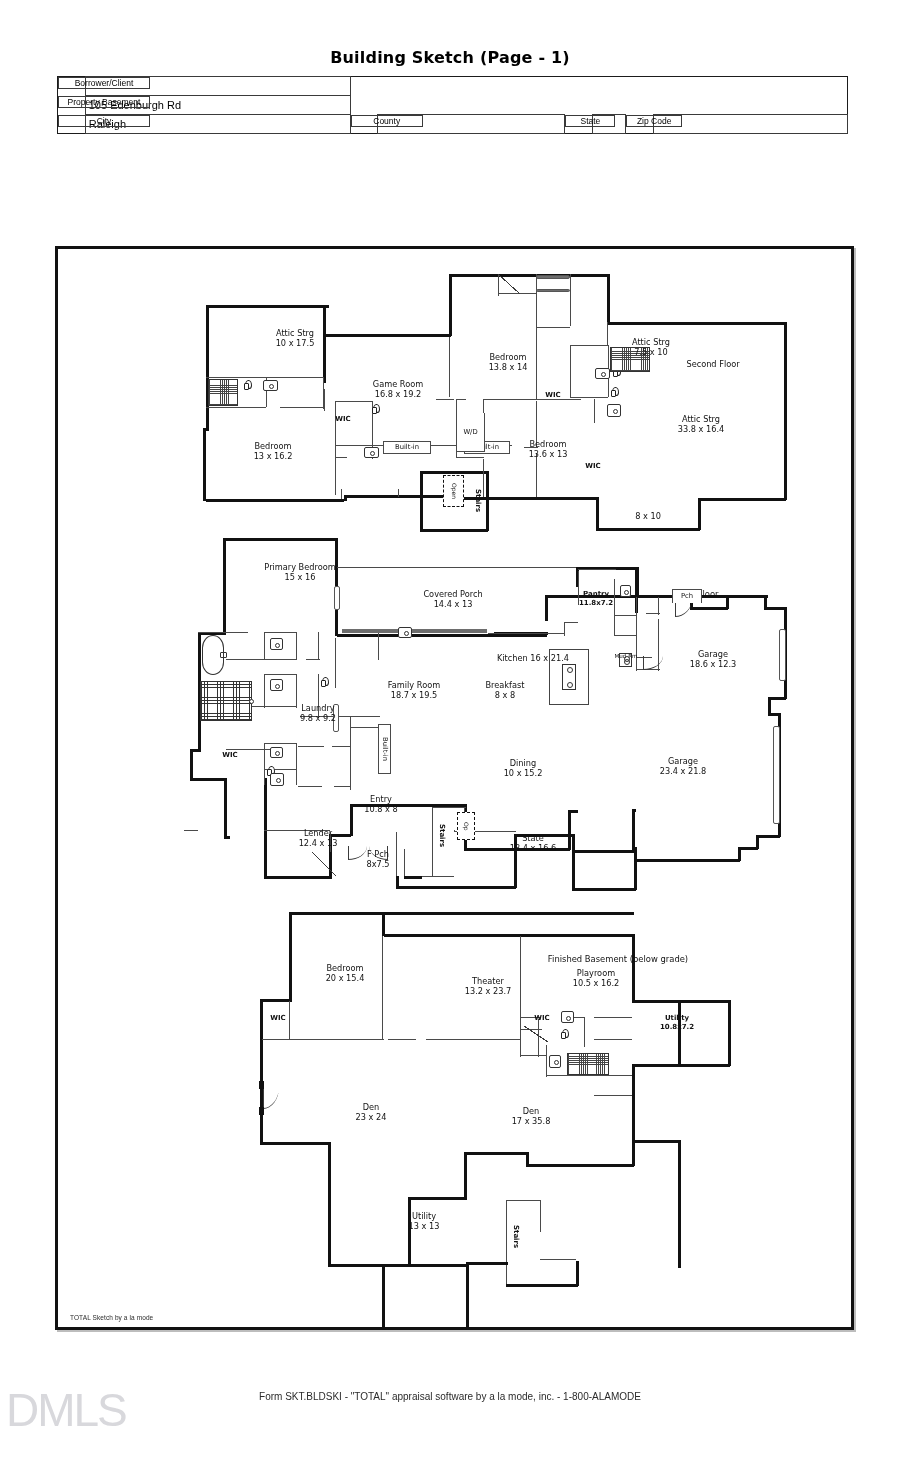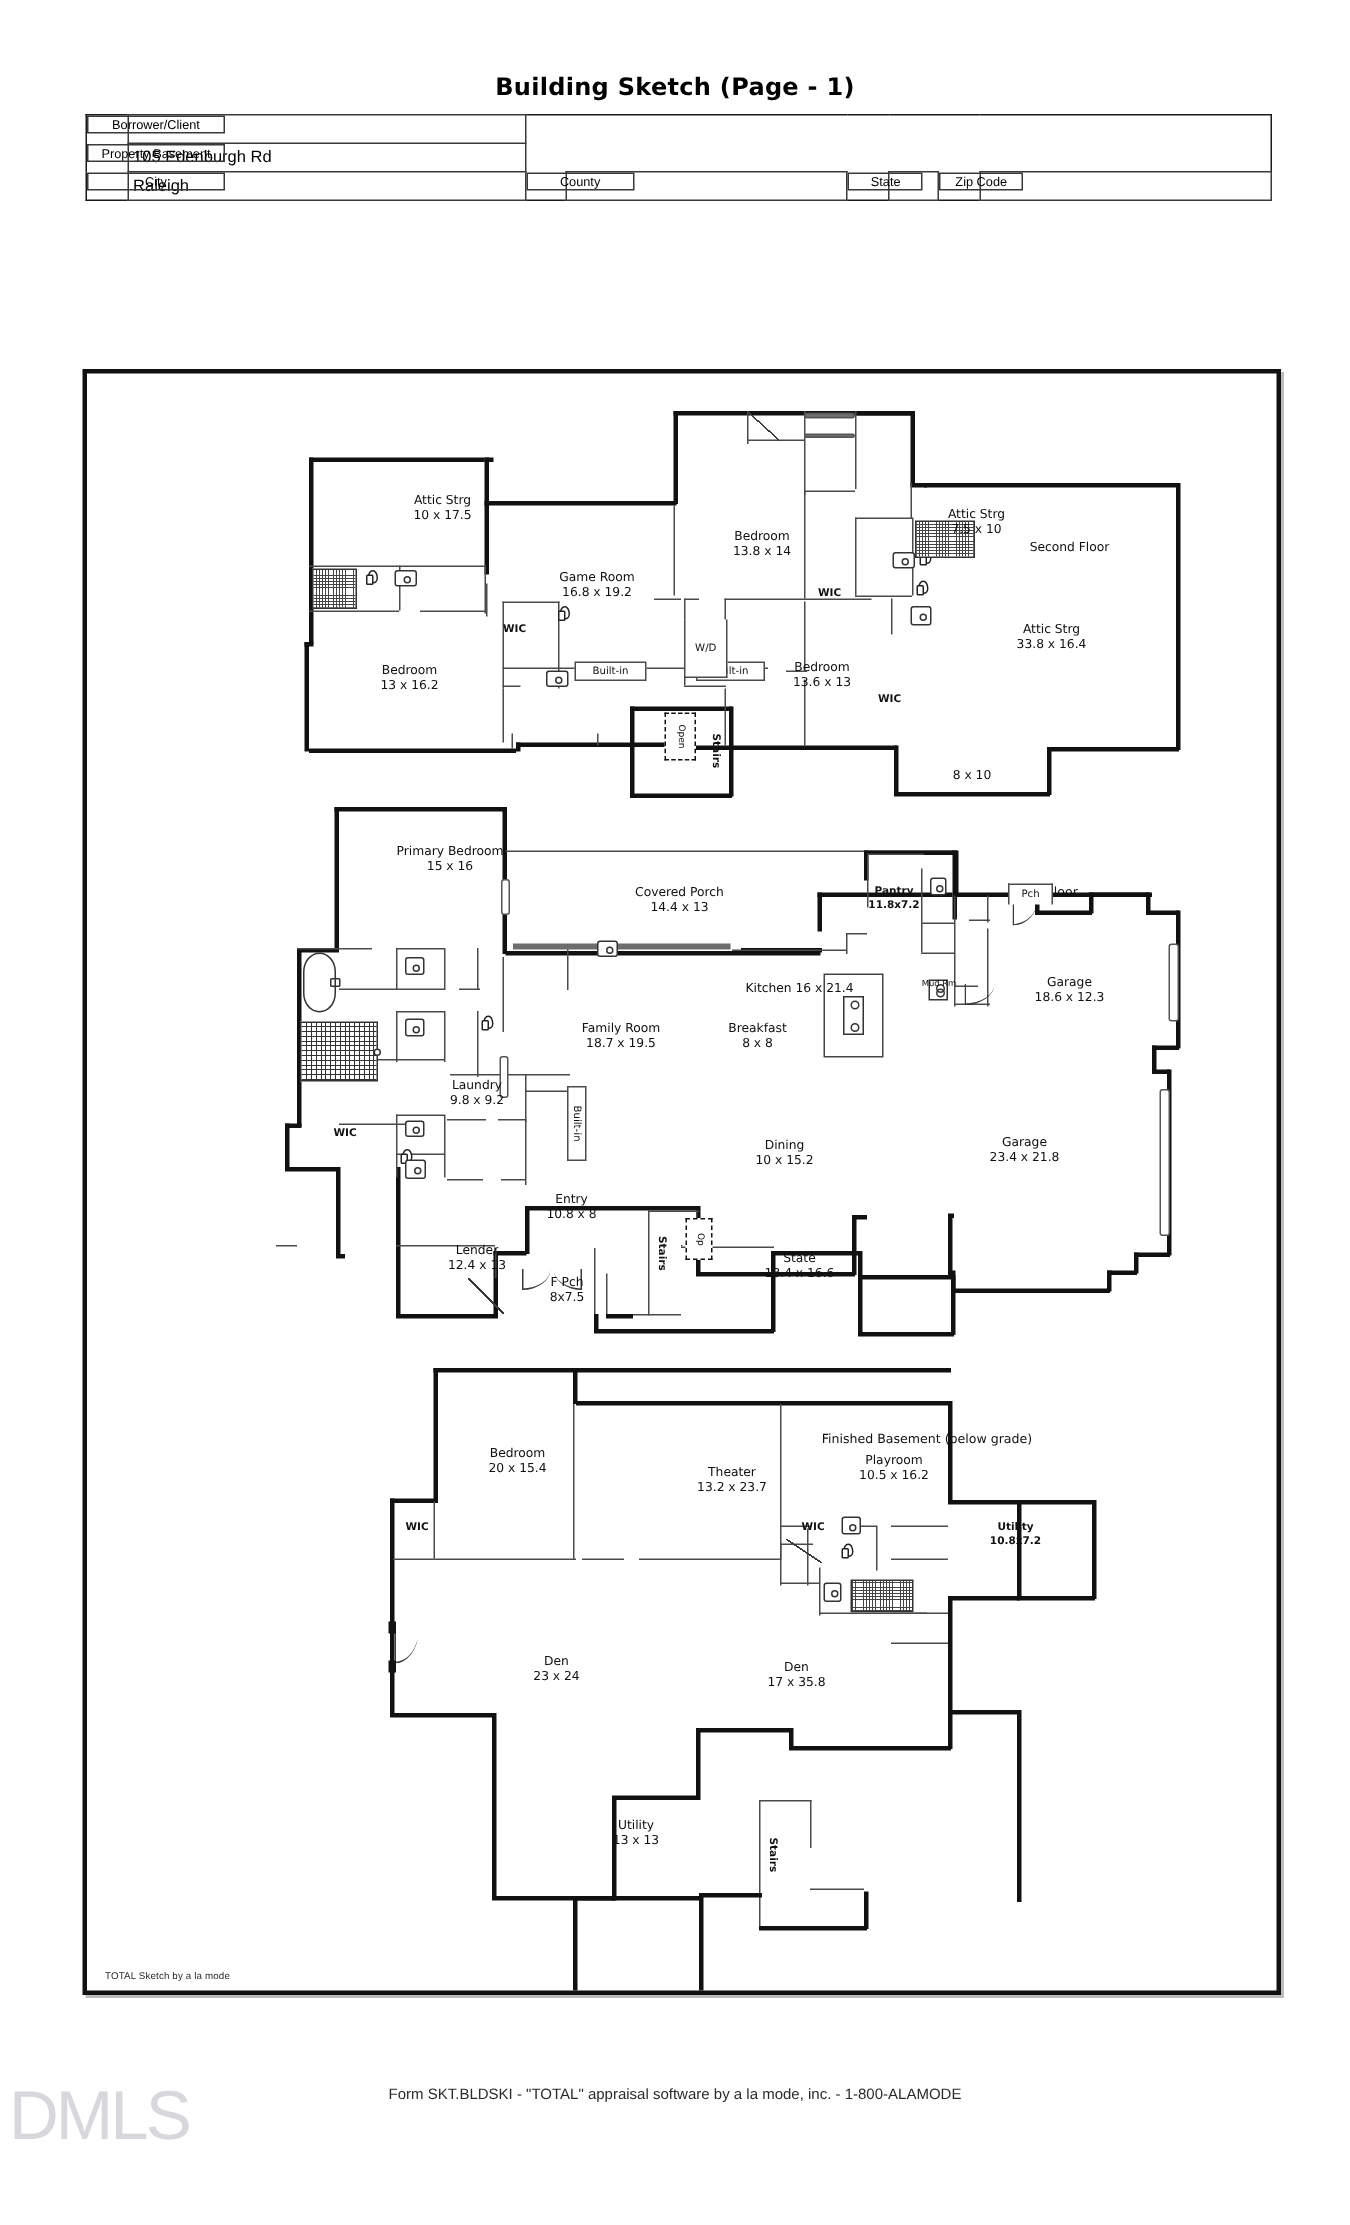--- a/index.html
+++ b/index.html
@@ -511,21 +511,21 @@
       <span>Kitchen 16 x 21.4</span>
     </div>
     <div class="lbl" style="left:405px; top:431px; width:84px;">
       <span>Breakfast</span>
       <span class="l2">8 x 8</span>
     </div>
     <div class="lbl" style="left:296px; top:431px; width:120px;">
       <span>Family Room</span>
       <span class="l2">18.7 x 19.5</span>
     </div>
-    <div class="lbl" style="left:210px; top:469px; width:100px;">
+    <div class="lbl" style="left:210px; top:454px; width:100px;">
       <span>Laundry</span>
       <span class="l2">9.8 x 9.2</span>
     </div>
     <div class="lbl" style="left:600px; top:400px; width:110px;">
       <span>Garage</span>
       <span class="l2">18.6 x 12.3</span>
     </div>
     <div class="lbl" style="left:570px; top:507px; width:110px;">
       <span>Garage</span>
       <span class="l2">23.4 x 21.8</span>

